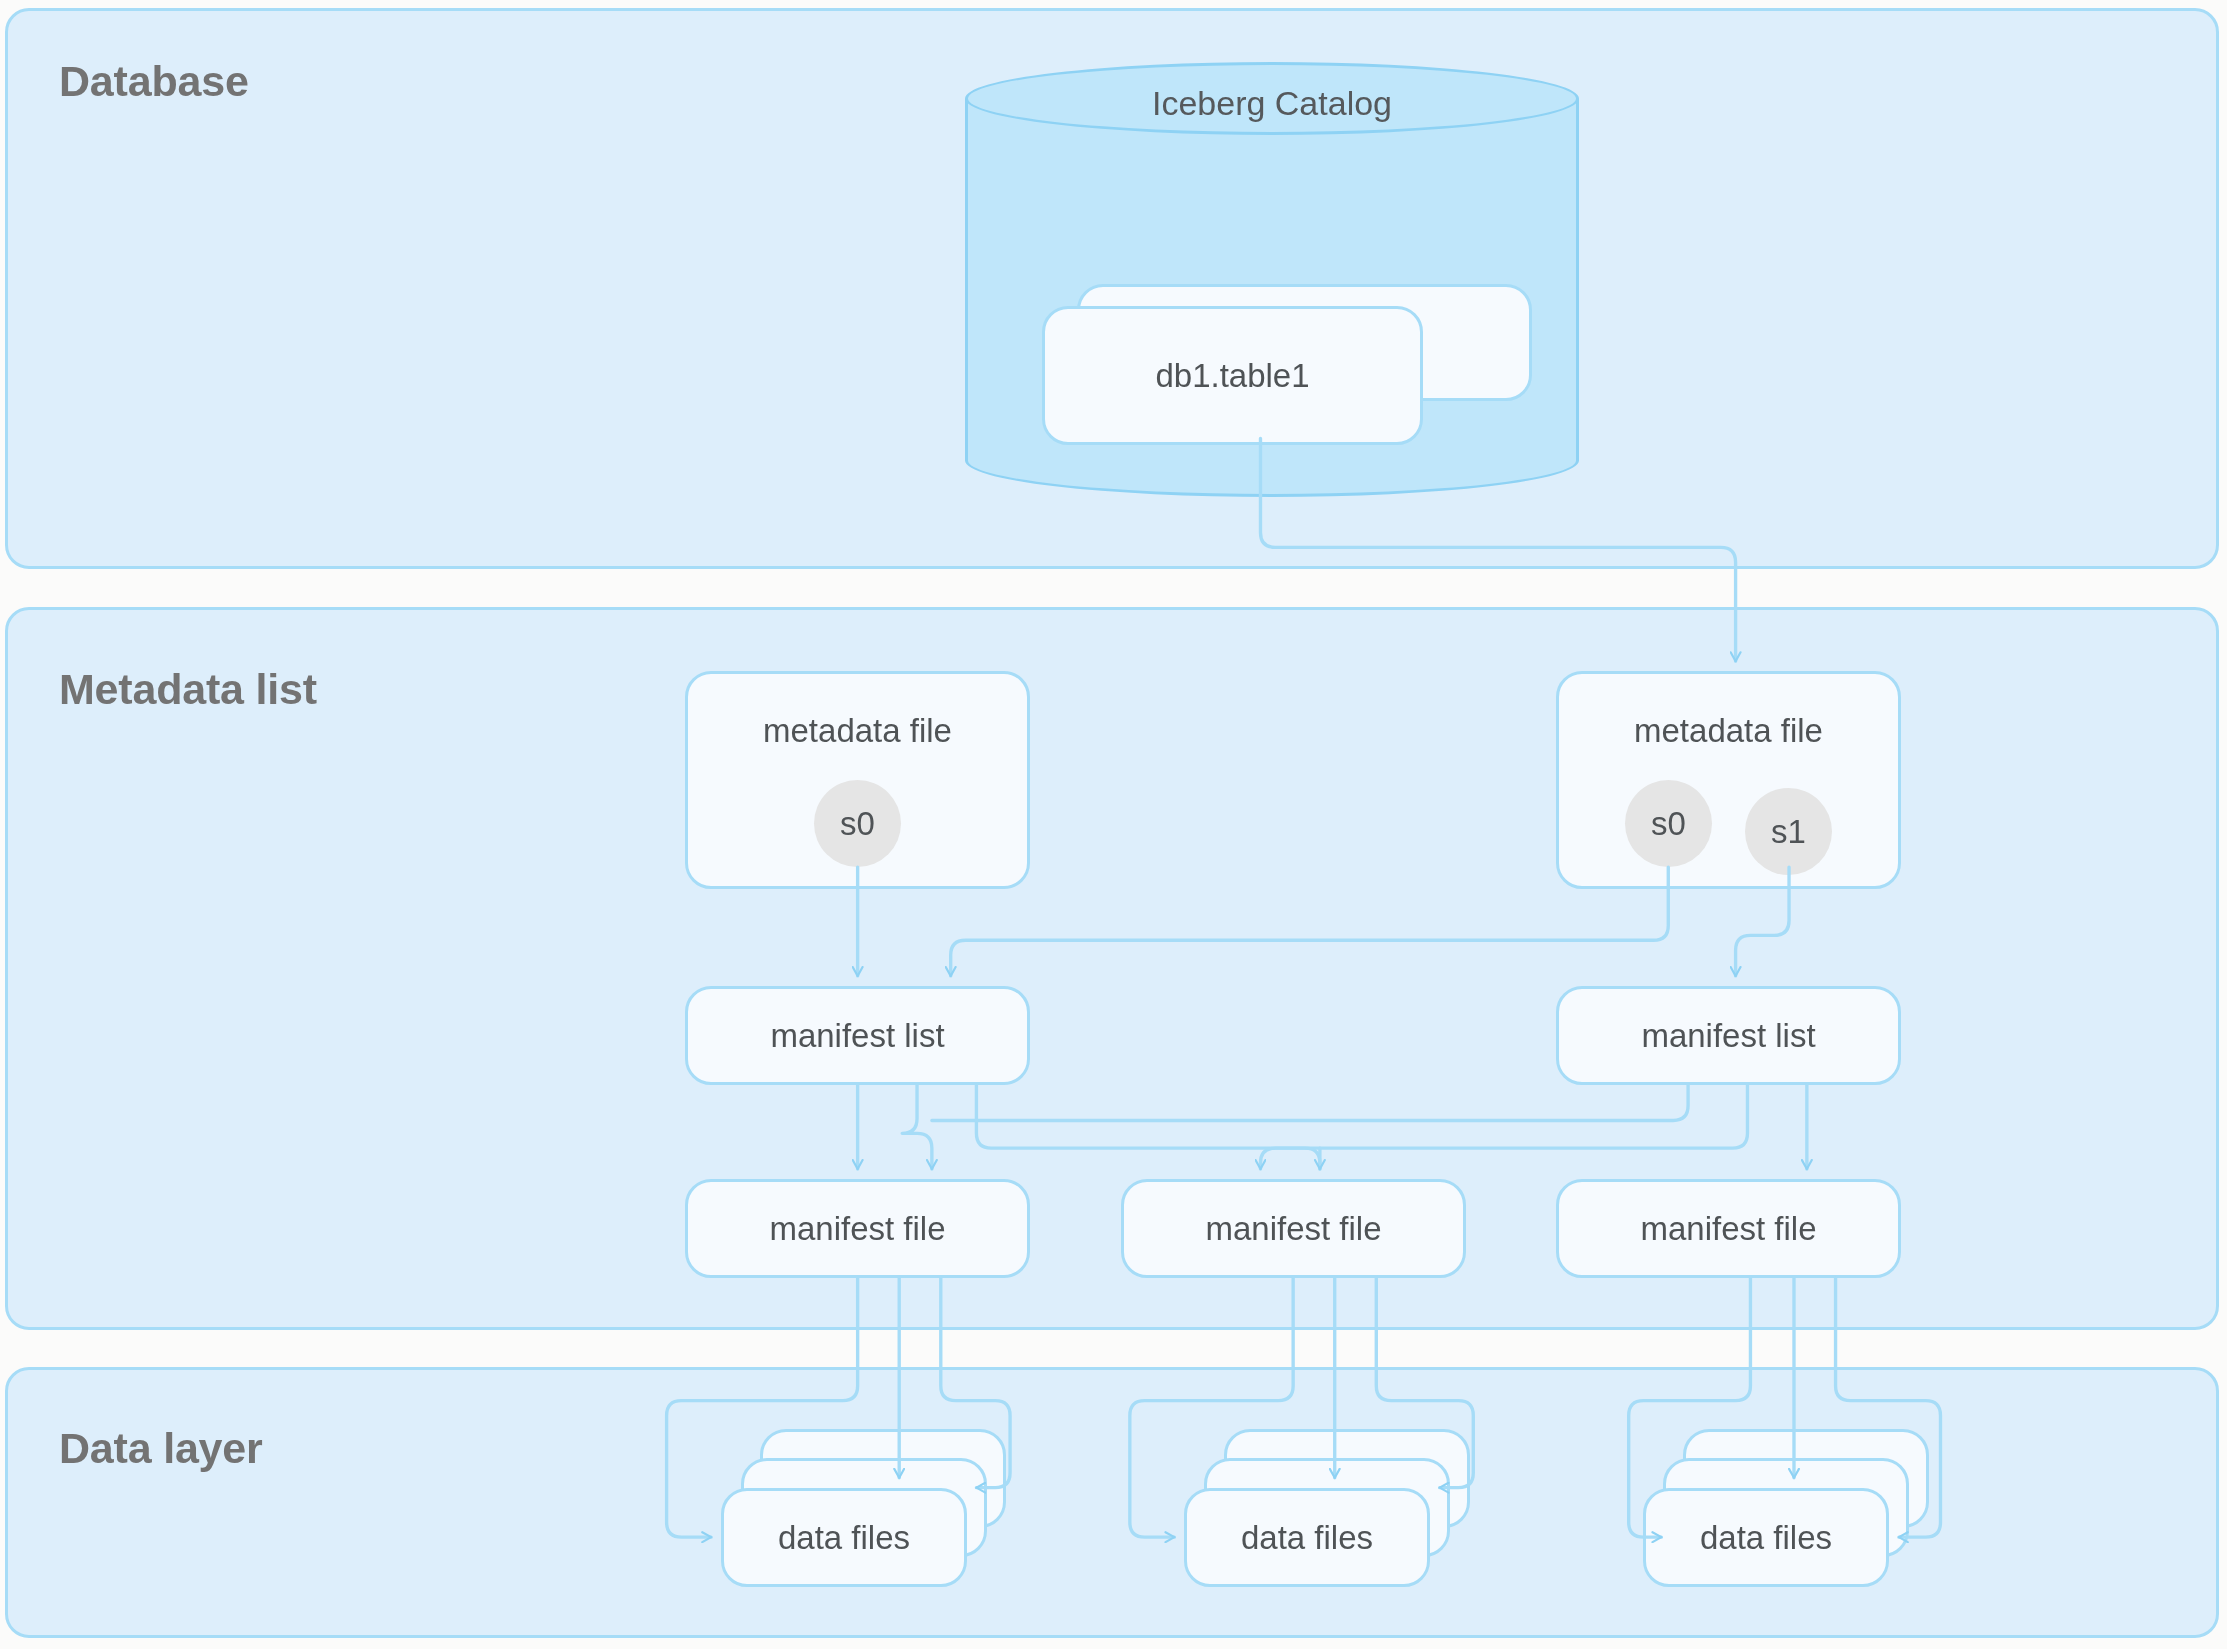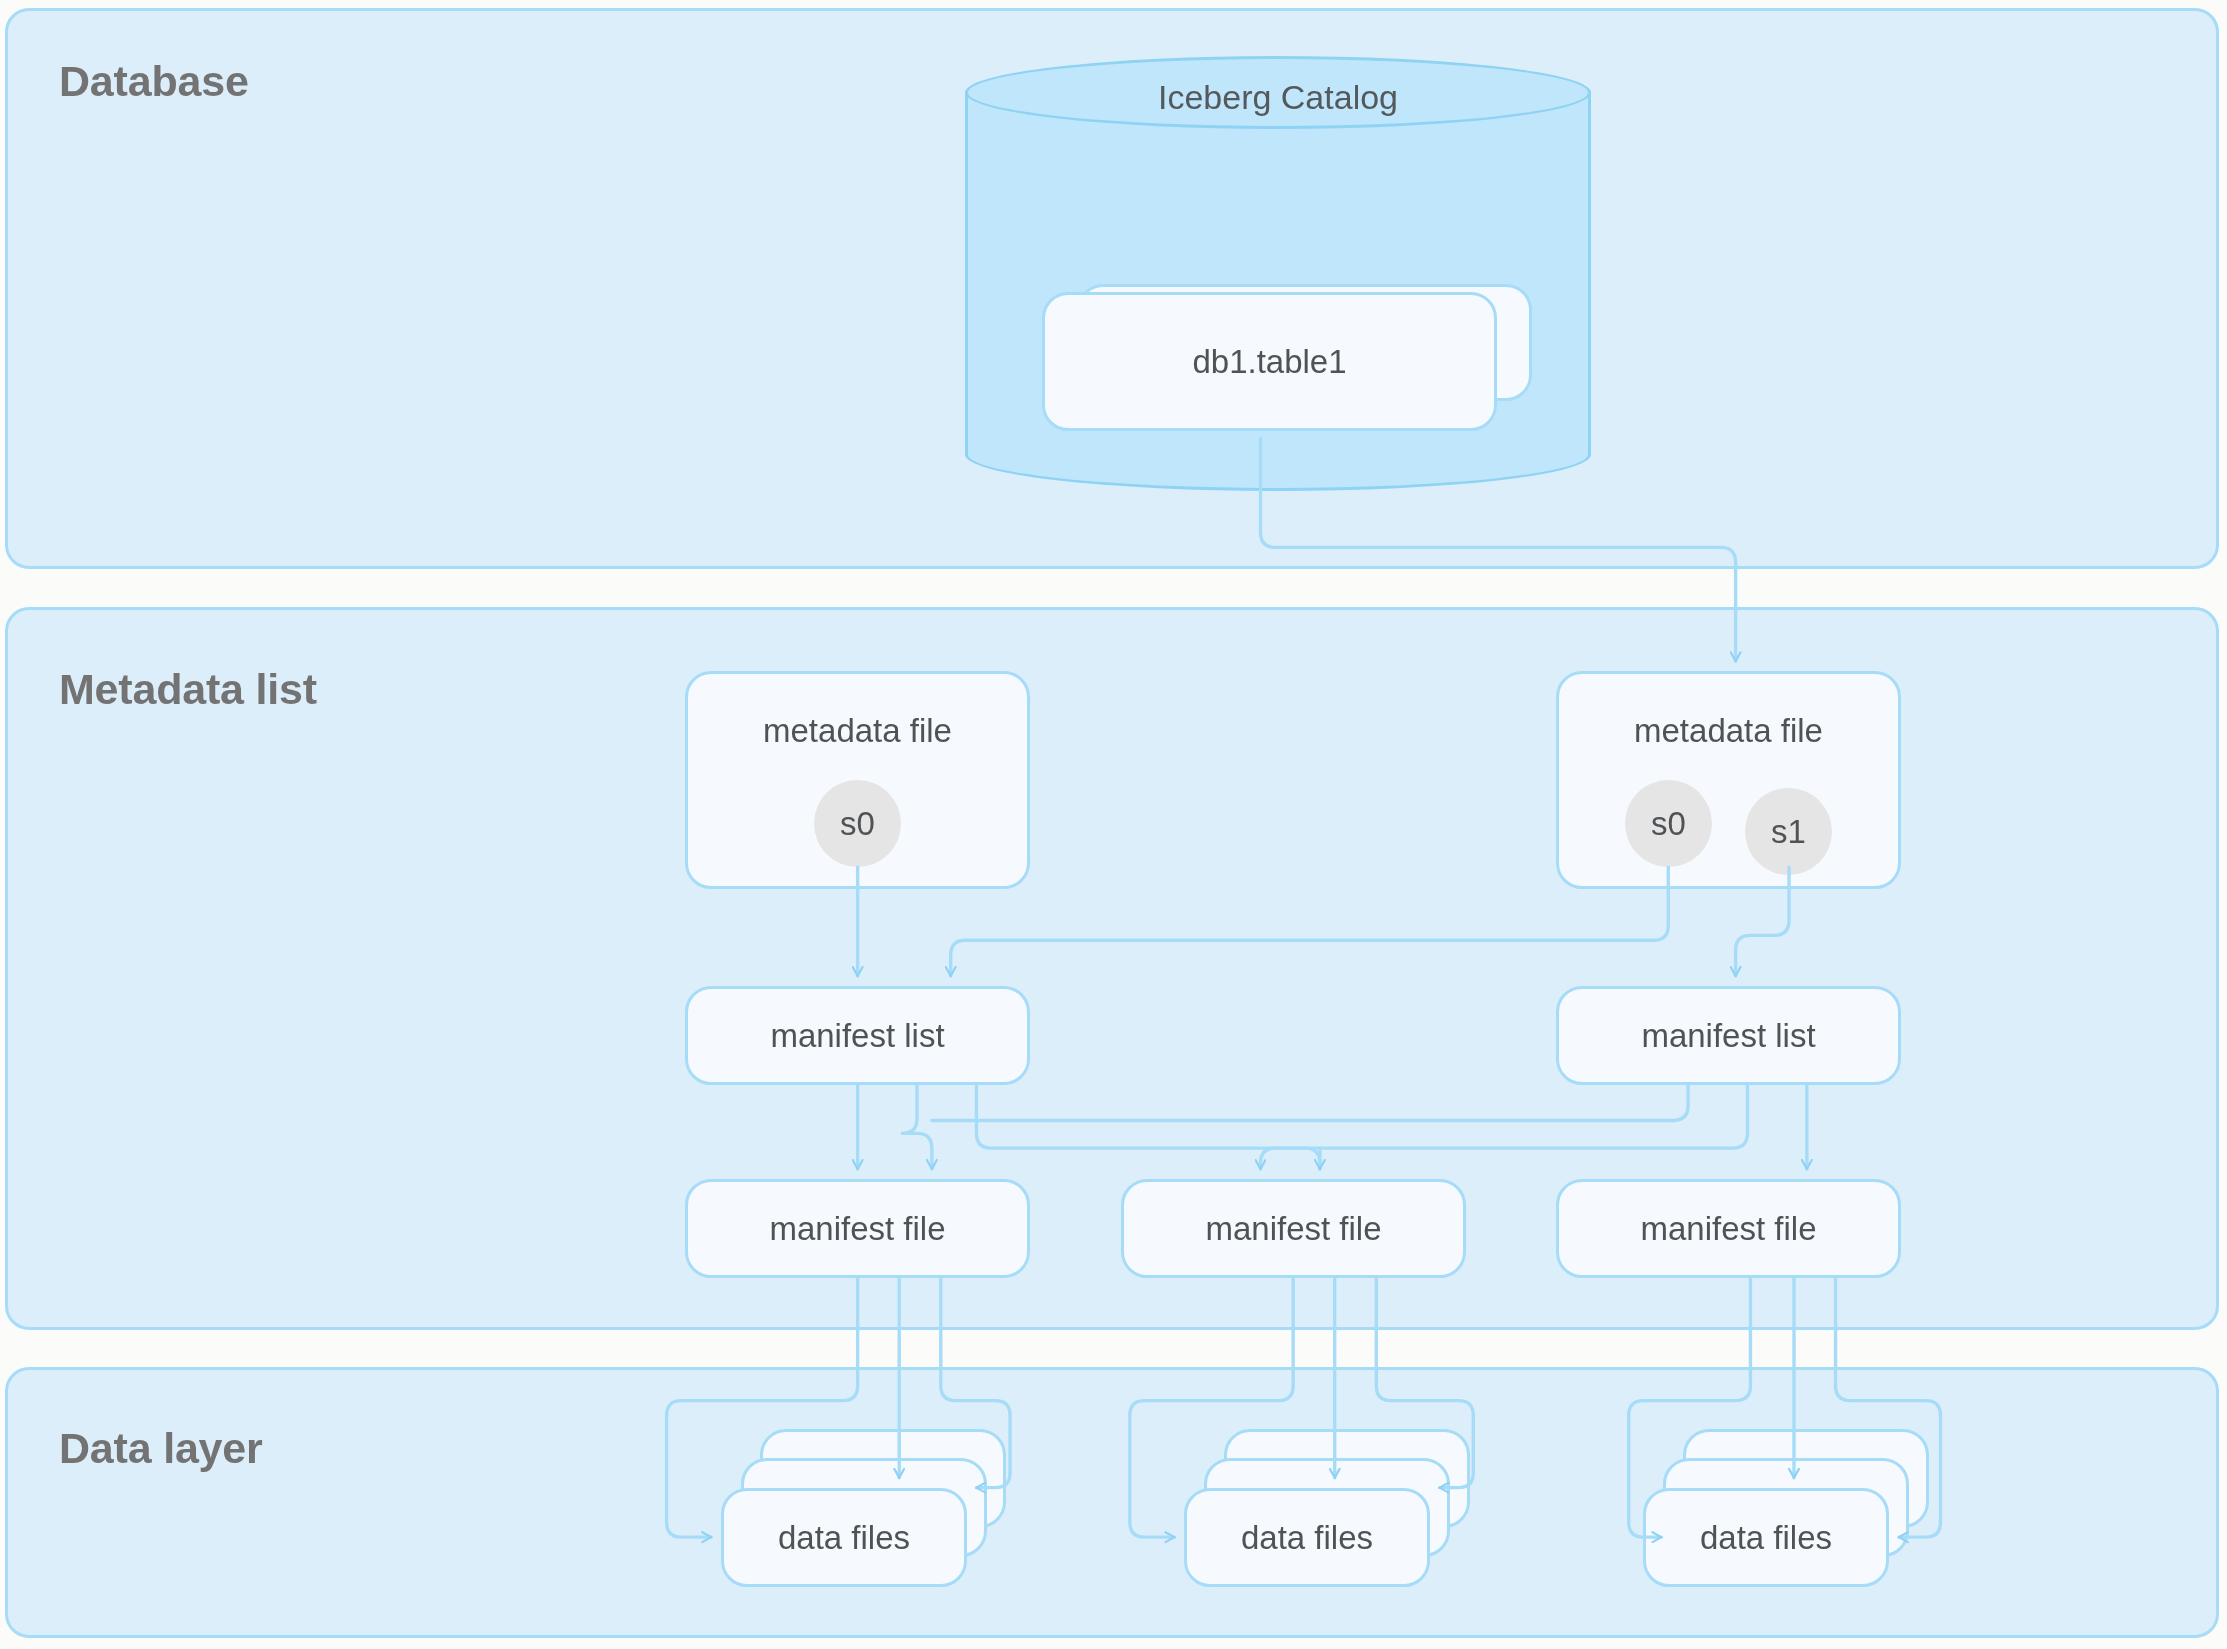--- a/index.html
+++ b/index.html
@@ -28,29 +28,29 @@
 <div id="stage">
 
   <div class="panel" style="left:5px;top:8px;width:2214px;height:561px;"></div>
   <div class="panel" style="left:5px;top:607px;width:2214px;height:723px;"></div>
   <div class="panel" style="left:5px;top:1367px;width:2214px;height:271px;"></div>
 
   <div class="panel-label" style="left:59px;top:57px;">Database</div>
   <div class="panel-label" style="left:59px;top:665px;">Metadata list</div>
   <div class="panel-label" style="left:59px;top:1424px;">Data layer</div>
 
-  <div class="cyl" style="left:965px;top:56px;width:614px;height:436px;padding-left:12px;">
+  <div class="cyl" style="left:965px;top:62px;width:614px;height:436px;">
     <div class="cyl-bot" style="top:362px;"></div>
     <div class="cyl-body" style="top:37px;height:362px;"></div>
     <div class="cyl-top" style="top:0;"></div>
     <div class="cyl-title" style="top:22px;">Iceberg Catalog</div>
   </div>
 
   <div class="stackcard" style="left:1077px;top:284px;width:455px;height:117px;"></div>
-  <div class="card" style="left:1042px;top:292px;width:455px;height:139px;">
+  <div class="card" style="left:1042px;top:306px;width:381px;height:139px;">
     <div class="card-txt">db1.table1</div>
   </div>
 
   <div class="card" style="left:685px;top:671px;width:345px;height:218px;justify-content:flex-start;padding-top:36px;">
     <div class="card-txt">metadata file</div>
   </div>
   <div class="snap" style="left:814px;top:780px;width:87px;height:87px;">s0</div>
 
   <div class="card" style="left:1556px;top:671px;width:345px;height:218px;justify-content:flex-start;padding-top:36px;">
     <div class="card-txt">metadata file</div>

